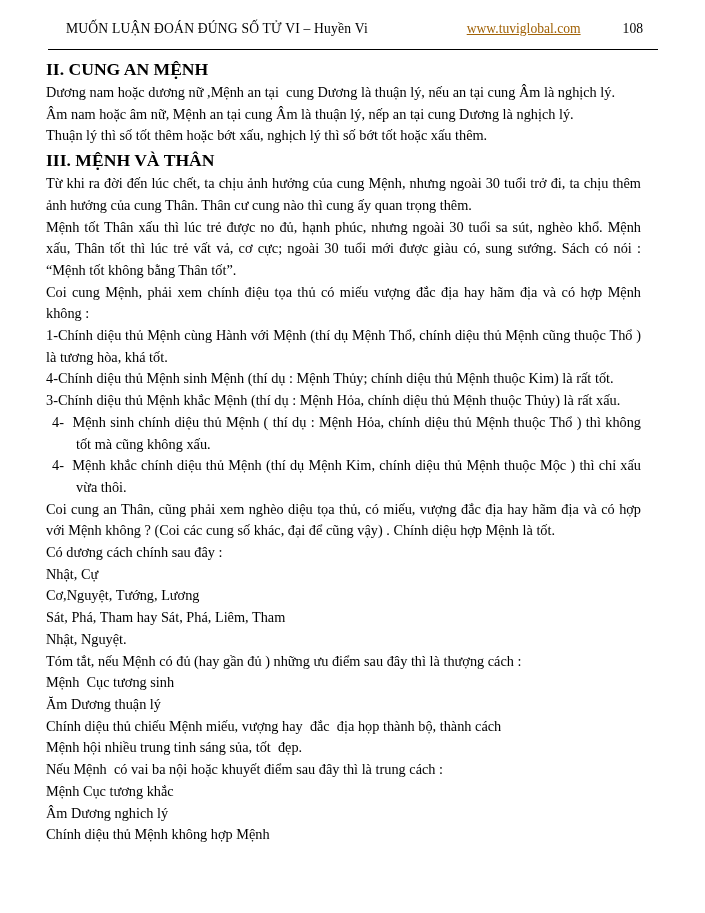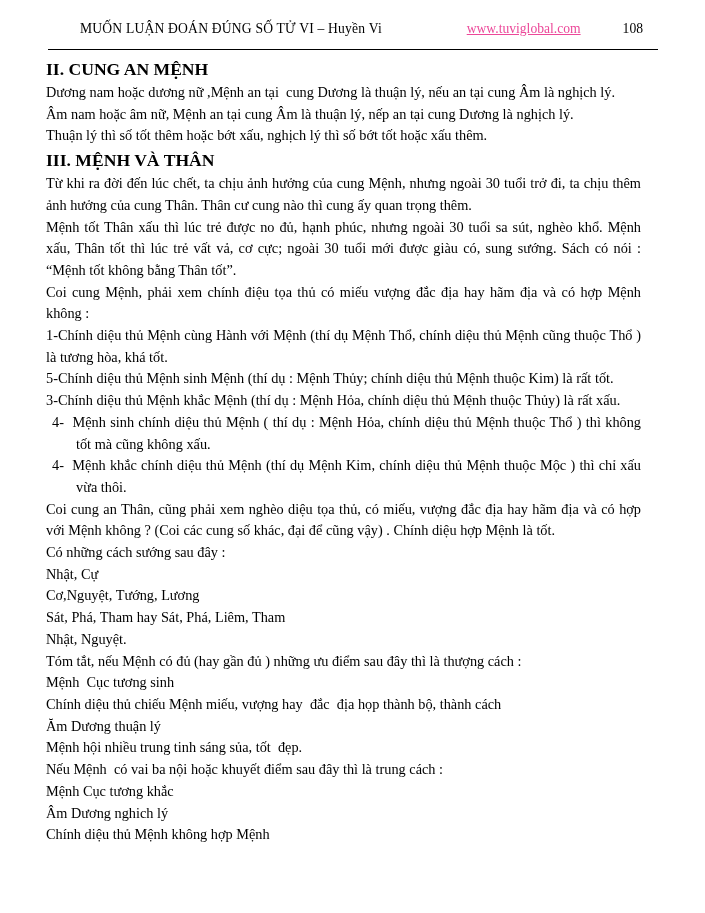--- a/index.html
+++ b/index.html
@@ -15,28 +15,27 @@
     color: #000000;
     font-family: "Liberation Serif", "DejaVu Serif", serif;
     overflow: hidden;
   }
   .header {
     display: flex;
     align-items: baseline;
     padding: 21px 62px 0 66px;
     font-size: 13.6px;
     white-space: nowrap;
-    margin-left: 14px;
   }
   .header-title {
     flex: 1;
     letter-spacing: 0.2px;
   }
   .header-link {
-    color: #ec4899;
+    color: #a16207;
     text-decoration: underline;
     cursor: pointer;
   }
   .header-page {
     margin-left: 42px;
   }
   .rule {
     height: 0;
     border-top: 1.8px solid #000000;
     margin: 12px 47px 0 48px;
@@ -78,33 +77,33 @@
   <div class="content">
       <h2 class="b-heading">II. CUNG AN MỆNH</h2>
       <p class="b-para">Dương nam hoặc dương nữ ,Mệnh an tại  cung Dương là thuận lý, nếu an tại cung Âm là nghịch lý.</p>
       <p class="b-para">Âm nam hoặc âm nữ, Mệnh an tại cung Âm là thuận lý, nếp an tại cung Dương là nghịch lý.</p>
       <p class="b-para">Thuận lý thì số tốt thêm hoặc bớt xấu, nghịch lý thì số bớt tốt hoặc xấu thêm.</p>
       <h2 class="b-heading">III. MỆNH VÀ THÂN</h2>
       <p class="b-para">Từ khi ra đời đến lúc chết, ta chịu ảnh hưởng của cung Mệnh, nhưng ngoài 30 tuổi trở đi, ta chịu thêm ảnh hưởng của cung Thân. Thân cư cung nào thì cung ấy quan trọng thêm.</p>
       <p class="b-para">Mệnh tốt Thân xấu thì lúc trẻ được no đủ, hạnh phúc, nhưng ngoài 30 tuổi sa sút, nghèo khổ. Mệnh xấu, Thân tốt thì lúc trẻ vất vả, cơ cực; ngoài 30 tuổi mới được giàu có, sung sướng. Sách có nói : “Mệnh tốt không bằng Thân tốt”.</p>
       <p class="b-para">Coi cung Mệnh, phải xem chính điệu tọa thủ có miếu vượng đắc địa hay hãm địa và có hợp Mệnh không :</p>
       <p class="b-para">1-Chính diệu thủ Mệnh cùng Hành với Mệnh (thí dụ Mệnh Thổ, chính diệu thủ Mệnh cũng thuộc Thổ ) là tương hòa, khá tốt.</p>
-      <p class="b-para">5-Chính diệu thủ Mệnh sinh Mệnh (thí dụ : Mệnh Thủy; chính diệu thủ Mệnh thuộc Kim) là rất tốt.</p>
+      <p class="b-para">4-Chính diệu thủ Mệnh sinh Mệnh (thí dụ : Mệnh Thủy; chính diệu thủ Mệnh thuộc Kim) là rất tốt.</p>
       <p class="b-para">3-Chính diệu thủ Mệnh khắc Mệnh (thí dụ : Mệnh Hỏa, chính diệu thủ Mệnh thuộc Thủy) là rất xấu.</p>
       <p class="b-list">4-  Mệnh sinh chính diệu thủ Mệnh ( thí dụ : Mệnh Hỏa, chính diệu thủ Mệnh thuộc Thổ ) thì không tốt mà cũng không xấu.</p>
       <p class="b-list">4-  Mệnh khắc chính diệu thủ Mệnh (thí dụ Mệnh Kim, chính diệu thủ Mệnh thuộc Mộc ) thì chỉ xấu vừa thôi.</p>
       <p class="b-para">Coi cung an Thân, cũng phải xem nghèo diệu tọa thủ, có miếu, vượng đắc địa hay hãm địa và có hợp với Mệnh không ? (Coi các cung số khác, đại để cũng vậy) . Chính diệu hợp Mệnh là tốt.</p>
-      <p class="b-para">Có những cách sướng sau đây :</p>
+      <p class="b-para">Có dương cách chính sau đây :</p>
       <p class="b-para">Nhật, Cự</p>
       <p class="b-para">Cơ,Nguyệt, Tướng, Lương</p>
       <p class="b-para">Sát, Phá, Tham hay Sát, Phá, Liêm, Tham</p>
       <p class="b-para">Nhật, Nguyệt.</p>
       <p class="b-para">Tóm tắt, nếu Mệnh có đủ (hay gần đủ ) những ưu điểm sau đây thì là thượng cách :</p>
       <p class="b-para">Mệnh  Cục tương sinh</p>
+      <p class="b-para">Ăm Dương thuận lý</p>
       <p class="b-para">Chính diệu thủ chiếu Mệnh miếu, vượng hay  đắc  địa họp thành bộ, thành cách</p>
-      <p class="b-para">Ăm Dương thuận lý</p>
       <p class="b-para">Mệnh hội nhiều trung tinh sáng sủa, tốt  đẹp.</p>
       <p class="b-para">Nếu Mệnh  có vai ba nội hoặc khuyết điểm sau đây thì là trung cách :</p>
       <p class="b-para">Mệnh Cục tương khắc</p>
       <p class="b-para">Âm Dương nghich lý</p>
       <p class="b-para">Chính diệu thủ Mệnh không hợp Mệnh</p>
     </div>
 </div>
 
 </body></html>

